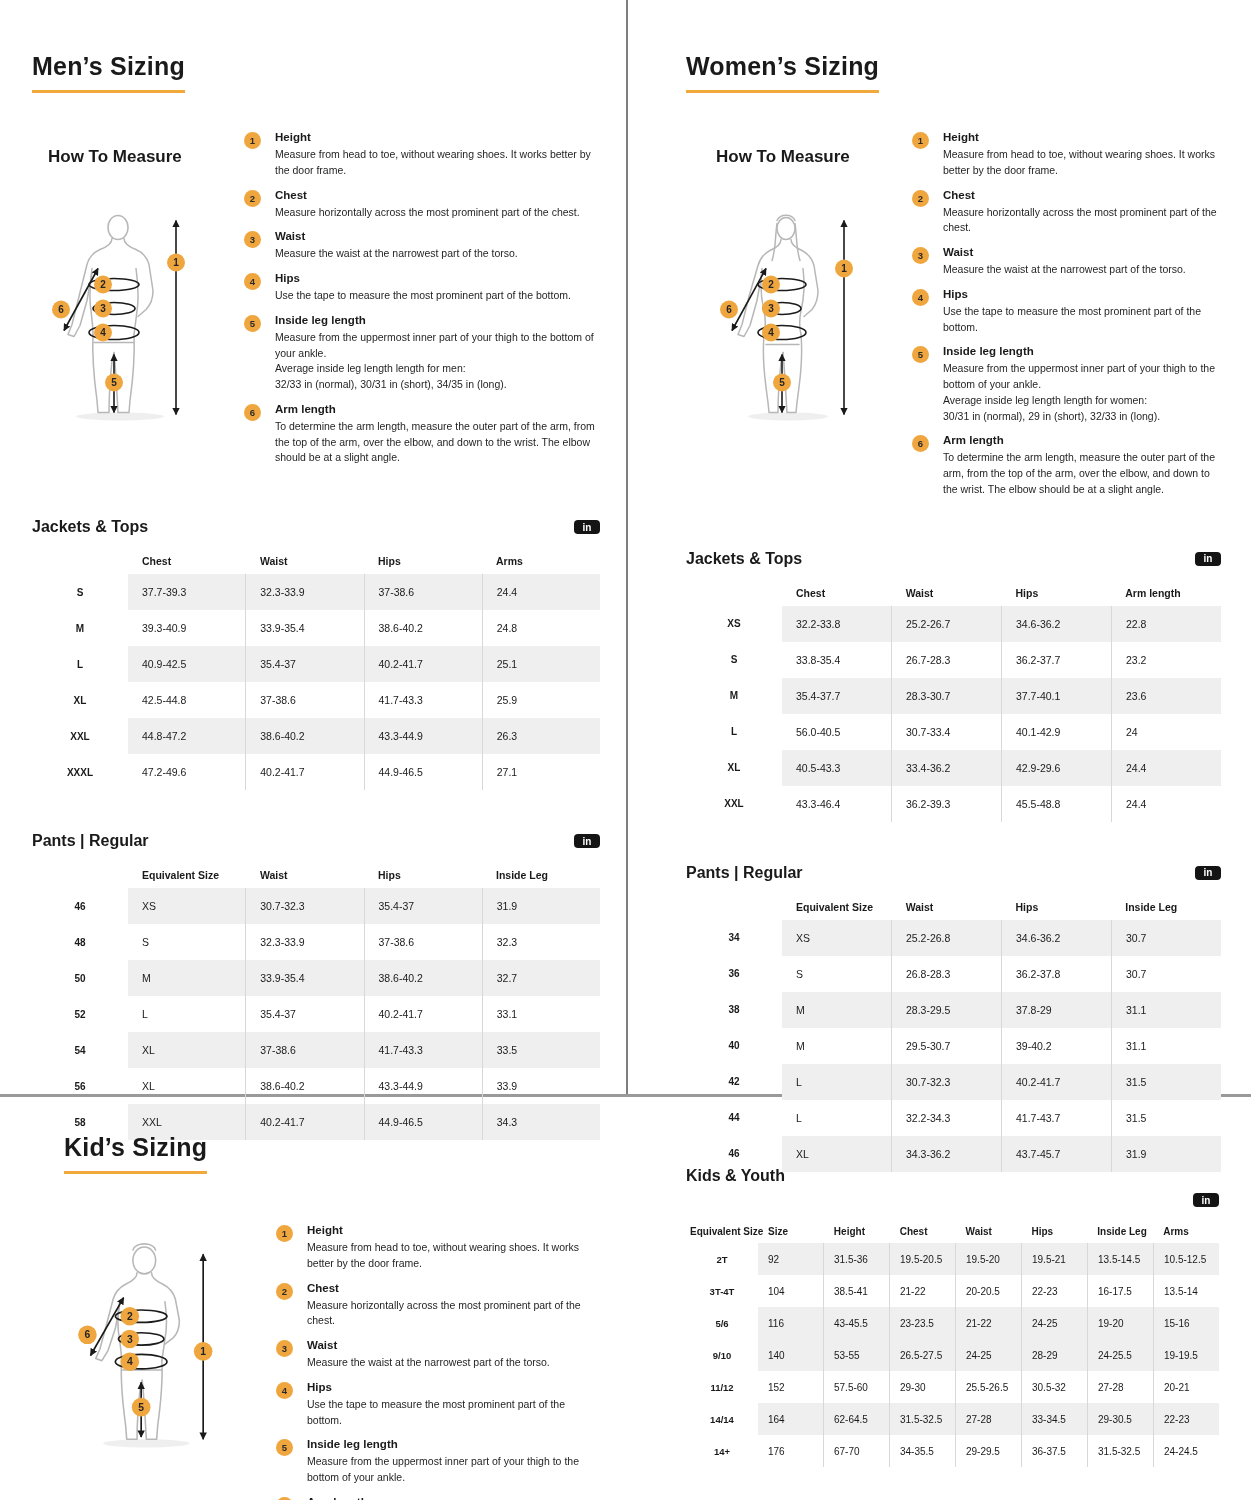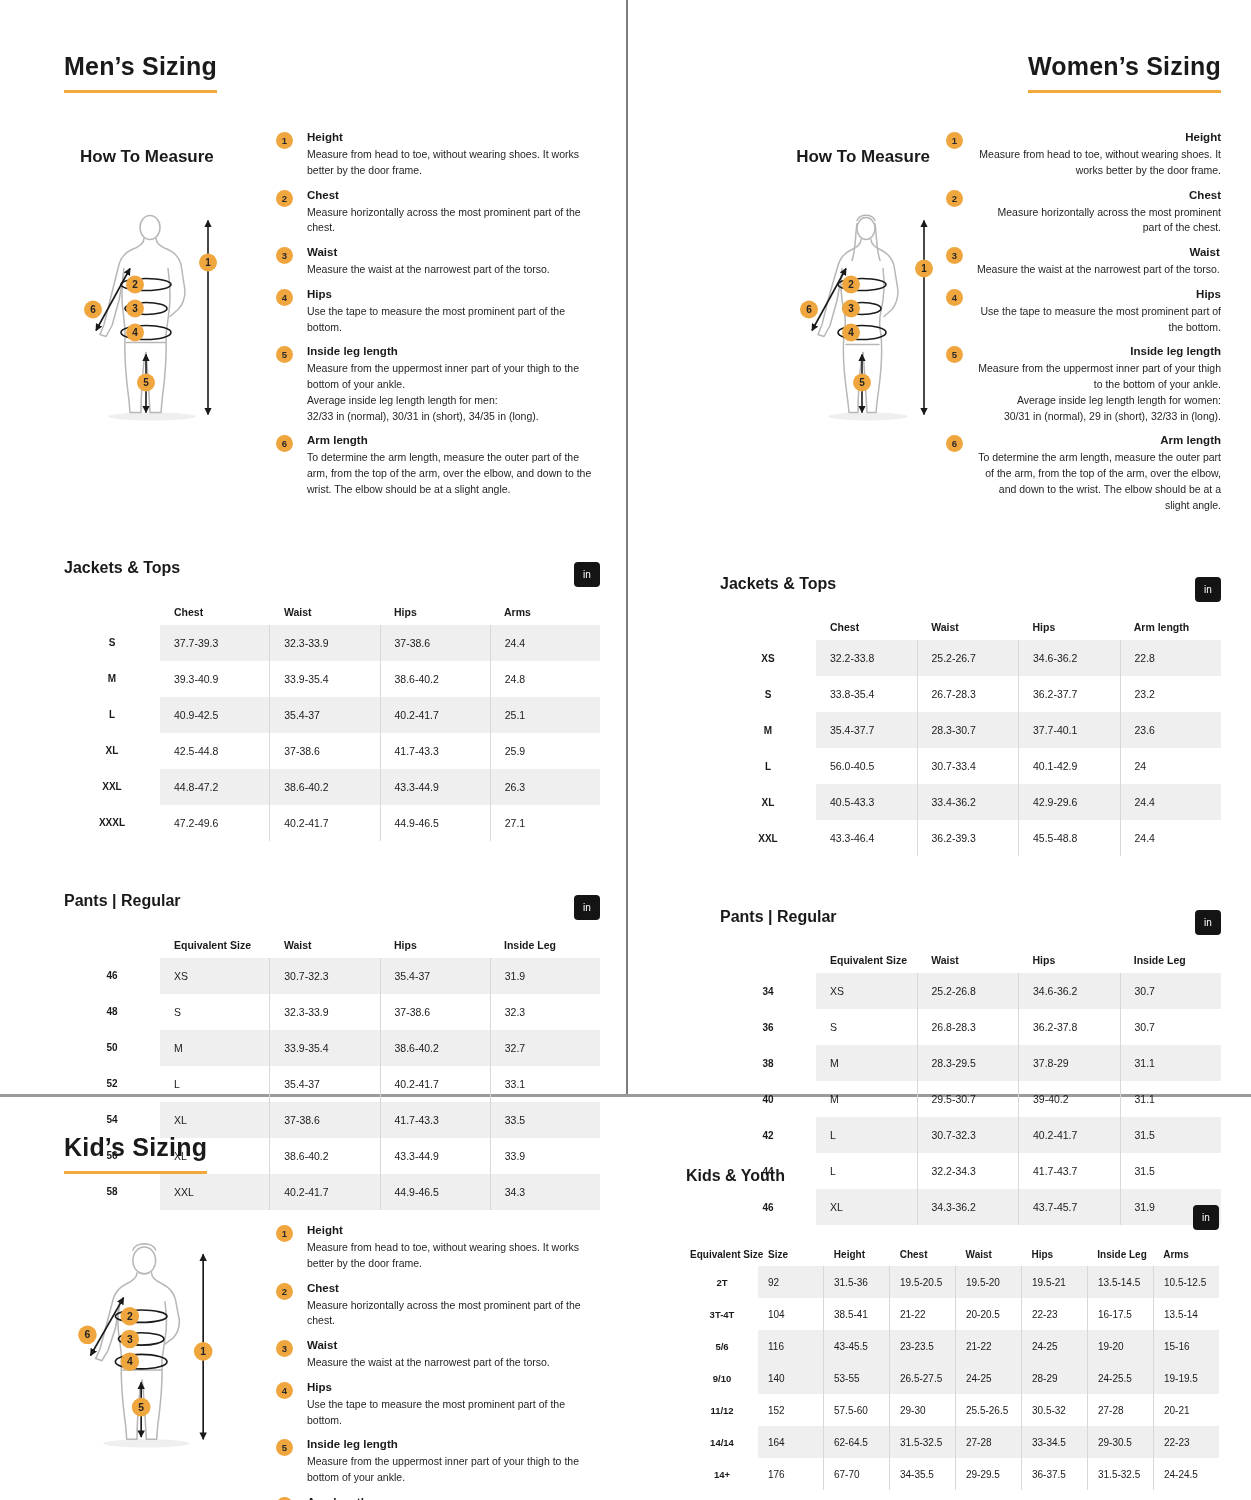--- a/index.html
+++ b/index.html
@@ -1,22 +1,22 @@
 <!DOCTYPE html>
 <html><head>
 <meta charset="utf-8">
 <style>
   * { box-sizing: border-box; }
   html,body { margin:0; padding:0; background:#fff; }
   body { font-family:"Liberation Sans","DejaVu Sans",sans-serif; color:#1a1a1a; }
   .page { width:1251px; height:1500px; overflow:hidden; background:#fff; position:relative; }
 
   .top { display:flex; height:1097px; border-bottom:3px solid #9a9a9a; }
-  .col-left  { width:628px; border-right:2px solid #7e7e7e; padding:52px 26px 0 64px; }
-  .col-right { flex:1; padding:52px 30px 0 92px;text-align:right; }
+  .col-left  { width:628px; border-right:2px solid #7e7e7e; padding:52px 26px 0 32px; }
+  .col-right { flex:1; padding:52px 30px 0 58px; }
   .bottom { display:flex; height:400px; }
   .b-left  { width:628px; padding:36px 26px 0 64px; }
   .b-right { flex:1; padding:70px 32px 0 58px; }
 
   h1 { font-size:25px; margin:0; display:inline-block; padding-bottom:9px; border-bottom:3px solid #F2A93B; letter-spacing:.2px; }
   h2 { font-size:16px; margin:0; }
   h3 { font-size:17px; margin:16px; }
 
   .howto { display:flex; margin-top:38px; }
   .howto-left { flex:0 0 212px; }
@@ -26,22 +26,22 @@
 
   .mstep { display:flex; margin-bottom:10px; }
   .mnum { flex:0 0 17px; height:17px; border-radius:50%; background:#F0A63E; color:#2b2b2b;
           font-size:9.5px; font-weight:bold; display:flex; align-items:center; justify-content:center;
           margin-right:14px; margin-top:1px; }
   .mtitle { font-size:11.5px; font-weight:bold; margin-bottom:4px; }
   .mdesc { font-size:10.5px; line-height:1.5; color:#1f1f1f; white-space:pre-line; }
 
   .sec-head { display:flex; justify-content:space-between; align-items:center; margin-top:42px; }
   .badge-row { display:flex; justify-content:flex-end; margin-top:8px; }
-  .unit-badge { width:26px; height:25px; background:#141414; color:#fff; font-size:10px; font-weight:normal;
-                display:flex; align-items:center; justify-content:center; border-radius:4px; cursor:pointer;margin-top:12px; }
+  .unit-badge { width:26px; height:14px; background:#141414; color:#fff; font-size:10px; font-weight:bold;
+                display:flex; align-items:center; justify-content:center; border-radius:4px; cursor:pointer; }
 
   .table { margin-top:12px; }
   .trow { display:flex; height:36px; }
   .tlabel { width:96px; display:flex; align-items:center; justify-content:center; font-size:10px; font-weight:bold; }
   .tcell { flex:1; display:flex; align-items:center; padding-left:14px; font-size:10.5px; }
   .tcell + .tcell { border-left:1px solid #d8d8d8; }
   .striped .tcell { background:#efefef; }
   .trow.thead { height:26px; }
   .thead .tcell, .thead .tlabel { font-weight:bold; font-size:10.5px; align-items:flex-end; padding-bottom:7px; background:none; border-left:none; white-space:nowrap; }
   .thead .tlabel { justify-content:flex-start; padding-left:4px; overflow:visible; }

